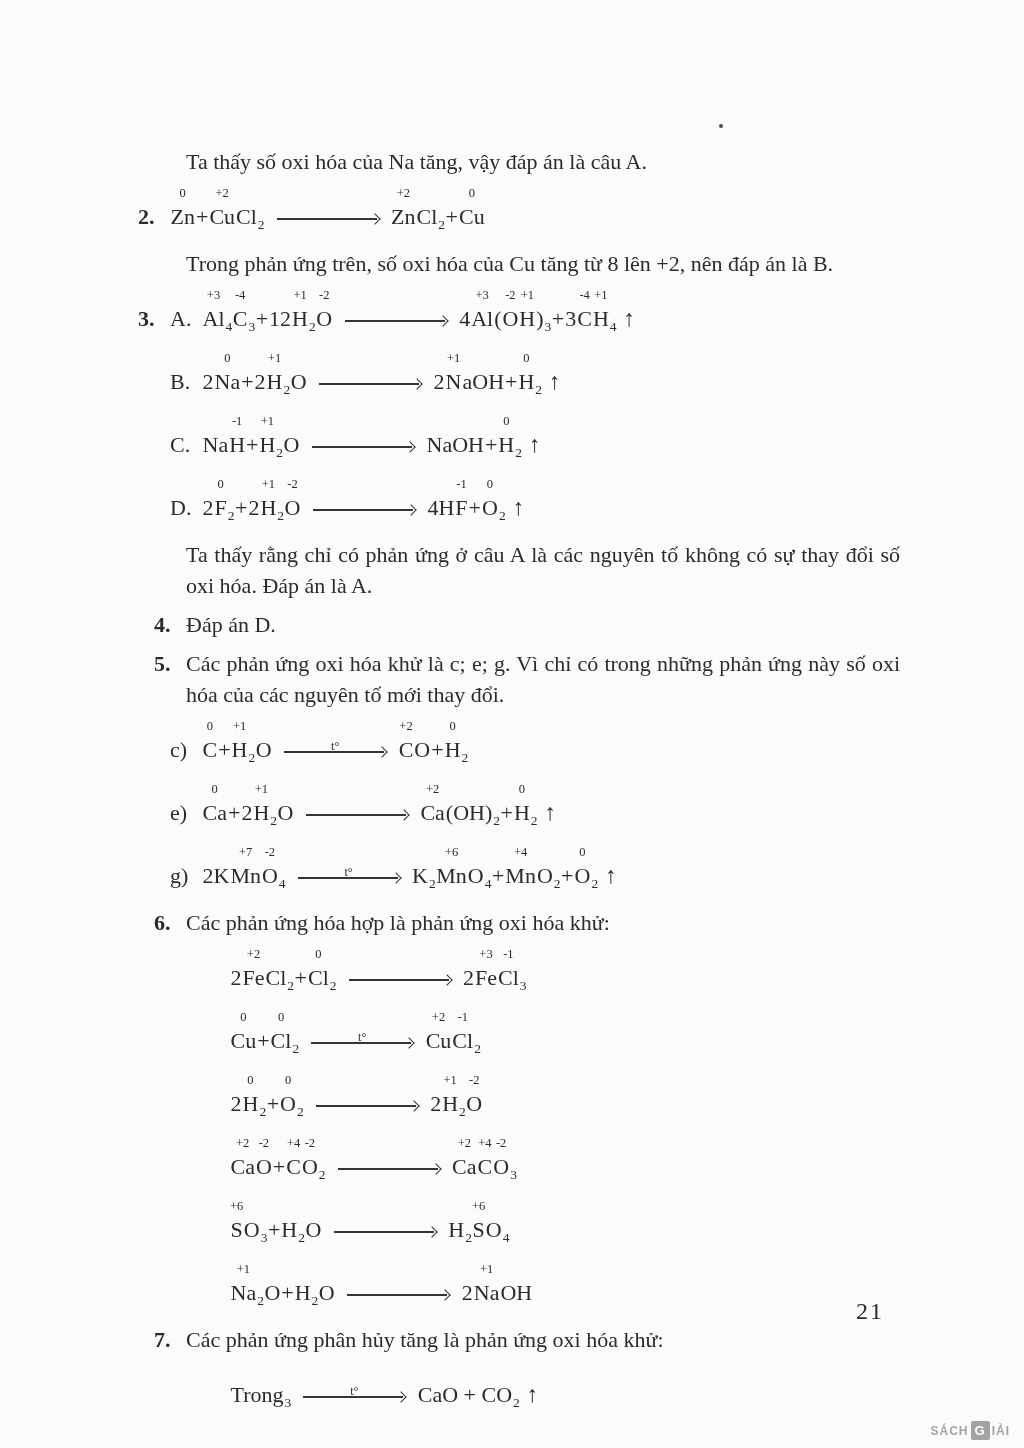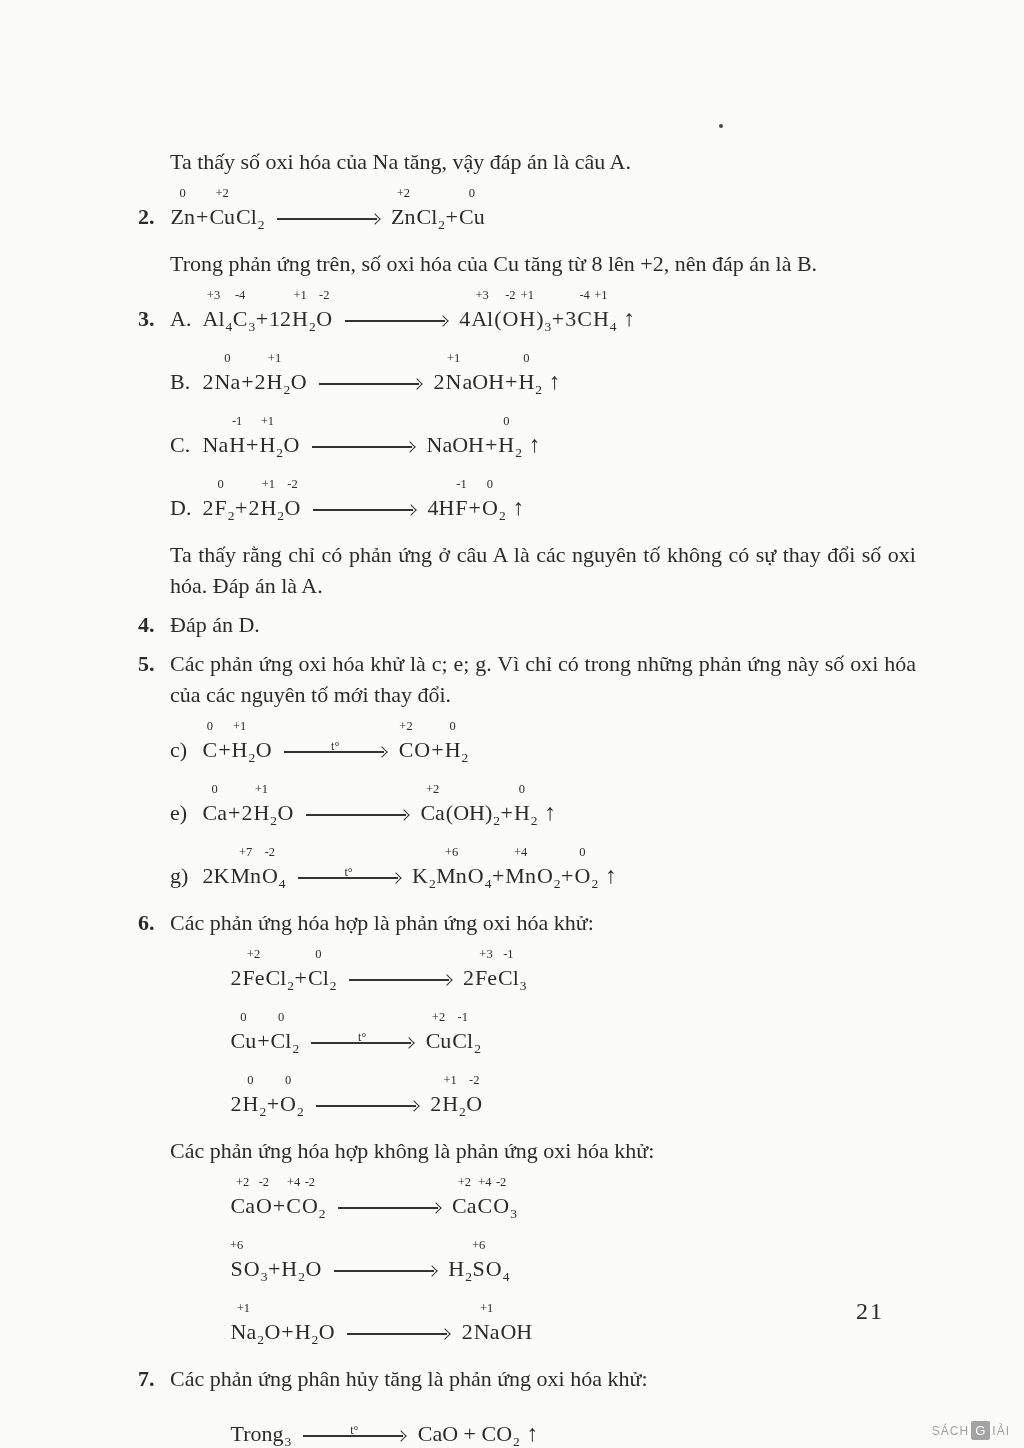--- a/index.html
+++ b/index.html
@@ -7,21 +7,21 @@
     width:1024px;height:1448px;background:#fbfbf9;position:relative;
     font-family:"Liberation Serif","DejaVu Serif",serif;color:#2b2b2b;
     overflow:hidden;
   }
   .page{position:absolute;inset:0;}
   #content{
     position:absolute;left:138px;top:142px;width:778px;
     font-size:22px;line-height:31px;display:flex;flex-direction:column;
   }
   .row{display:flex;align-items:flex-start;}
-  .p{margin:4px 0;}
+  .p{margin:4px 16px;}
   .eq{margin:4px 0;padding-top:16px;white-space:nowrap;}
   .num{width:32px;flex:none;font-weight:bold;}
   .sub{width:32px;flex:none;}
   .ptext{flex:1;text-align:justify;}
   .indented{padding-left:92px;}
   .formula{display:inline-block;}
   .formula i{font-style:normal;}
   .m{position:relative;display:inline-block;margin:0 0.5px;}
   .ox{
     position:absolute;left:50%;top:-14px;transform:translateX(-50%);
@@ -35,21 +35,21 @@
     border-top:1.6px solid #343434;border-right:1.6px solid #343434;
     transform:rotate(45deg);
   }
   .alabel{position:absolute;top:-14px;left:50%;transform:translateX(-50%);font-size:12px;}
   .up{font-size:23px;margin-left:7px;}
   .pagenum{position:absolute;left:856px;top:1298px;font-size:24px;letter-spacing:2px;}
   .dot{position:absolute;left:719px;top:124px;width:4px;height:4px;background:#4a4a4a;border-radius:50%;}
   .watermark{
     position:absolute;right:14px;bottom:8px;display:flex;align-items:center;gap:2px;
     font-family:"Liberation Sans","DejaVu Sans",sans-serif;
-    font-size:12px;letter-spacing:1px;color:#a3a3a3;font-weight:normal;margin-top:42px;
+    font-size:12px;letter-spacing:1px;color:#a3a3a3;font-weight:bold;margin-top:42px;
   }
   .wbox{
     display:inline-block;background:#a3a3a3;color:#ffffff;
     padding:2px 4px;border-radius:2px;font-size:13px;
   }
 </style>
 </head>
 <body>
 
 <div class="page">
@@ -119,24 +119,20 @@
       </div>
       <div class="row eq indented">
         <span class="formula"><span><i class="m">2</i></span><span><i class="m">Fe<i class="ox">+2</i></i></span><span><i class="m">Cl</i><i class="sb">2</i></span><span><i class="m"> + </i></span><span><i class="m">Cl<i class="ox">0</i></i><i class="sb">2</i></span><span class="arrow"><i class="aline"></i><i class="ahead"></i></span><span><i class="m">2</i></span><span><i class="m">Fe<i class="ox">+3</i></i></span><span><i class="m">Cl<i class="ox">-1</i></i><i class="sb">3</i></span></span>
       </div>
       <div class="row eq indented">
         <span class="formula"><span><i class="m">Cu<i class="ox">0</i></i></span><span><i class="m"> + </i></span><span><i class="m">Cl<i class="ox">0</i></i><i class="sb">2</i></span><span class="arrow"><i class="alabel">t°</i><i class="aline"></i><i class="ahead"></i></span><span><i class="m">Cu<i class="ox">+2</i></i></span><span><i class="m">Cl<i class="ox">-1</i></i><i class="sb">2</i></span></span>
       </div>
       <div class="row eq indented">
         <span class="formula"><span><i class="m">2</i></span><span><i class="m">H<i class="ox">0</i></i><i class="sb">2</i></span><span><i class="m"> + </i></span><span><i class="m">O<i class="ox">0</i></i><i class="sb">2</i></span><span class="arrow"><i class="aline"></i><i class="ahead"></i></span><span><i class="m">2</i></span><span><i class="m">H<i class="ox">+1</i></i><i class="sb">2</i></span><span><i class="m">O<i class="ox">-2</i></i></span></span>
       </div>
-      <div class="row p">
-        <span class="num"></span>
-        <span class="ptext">Các phản ứng hóa hợp không là phản ứng oxi hóa khử:</span>
-      </div>
       <div class="row eq indented">
         <span class="formula"><span><i class="m">Ca<i class="ox">+2</i></i></span><span><i class="m">O<i class="ox">-2</i></i></span><span><i class="m"> + </i></span><span><i class="m">C<i class="ox">+4</i></i></span><span><i class="m">O<i class="ox">-2</i></i><i class="sb">2</i></span><span class="arrow"><i class="aline"></i><i class="ahead"></i></span><span><i class="m">Ca<i class="ox">+2</i></i></span><span><i class="m">C<i class="ox">+4</i></i></span><span><i class="m">O<i class="ox">-2</i></i><i class="sb">3</i></span></span>
       </div>
       <div class="row eq indented">
         <span class="formula"><span><i class="m">S<i class="ox">+6</i></i></span><span><i class="m">O</i><i class="sb">3</i></span><span><i class="m"> + </i></span><span><i class="m">H</i><i class="sb">2</i></span><span><i class="m">O</i></span><span class="arrow"><i class="aline"></i><i class="ahead"></i></span><span><i class="m">H</i><i class="sb">2</i></span><span><i class="m">S<i class="ox">+6</i></i></span><span><i class="m">O</i><i class="sb">4</i></span></span>
       </div>
       <div class="row eq indented">
         <span class="formula"><span><i class="m">Na<i class="ox">+1</i></i><i class="sb">2</i></span><span><i class="m">O</i></span><span><i class="m"> + </i></span><span><i class="m">H</i><i class="sb">2</i></span><span><i class="m">O</i></span><span class="arrow"><i class="aline"></i><i class="ahead"></i></span><span><i class="m">2</i></span><span><i class="m">Na<i class="ox">+1</i></i></span><span><i class="m">OH</i></span></span>
       </div>
       <div class="row p">

